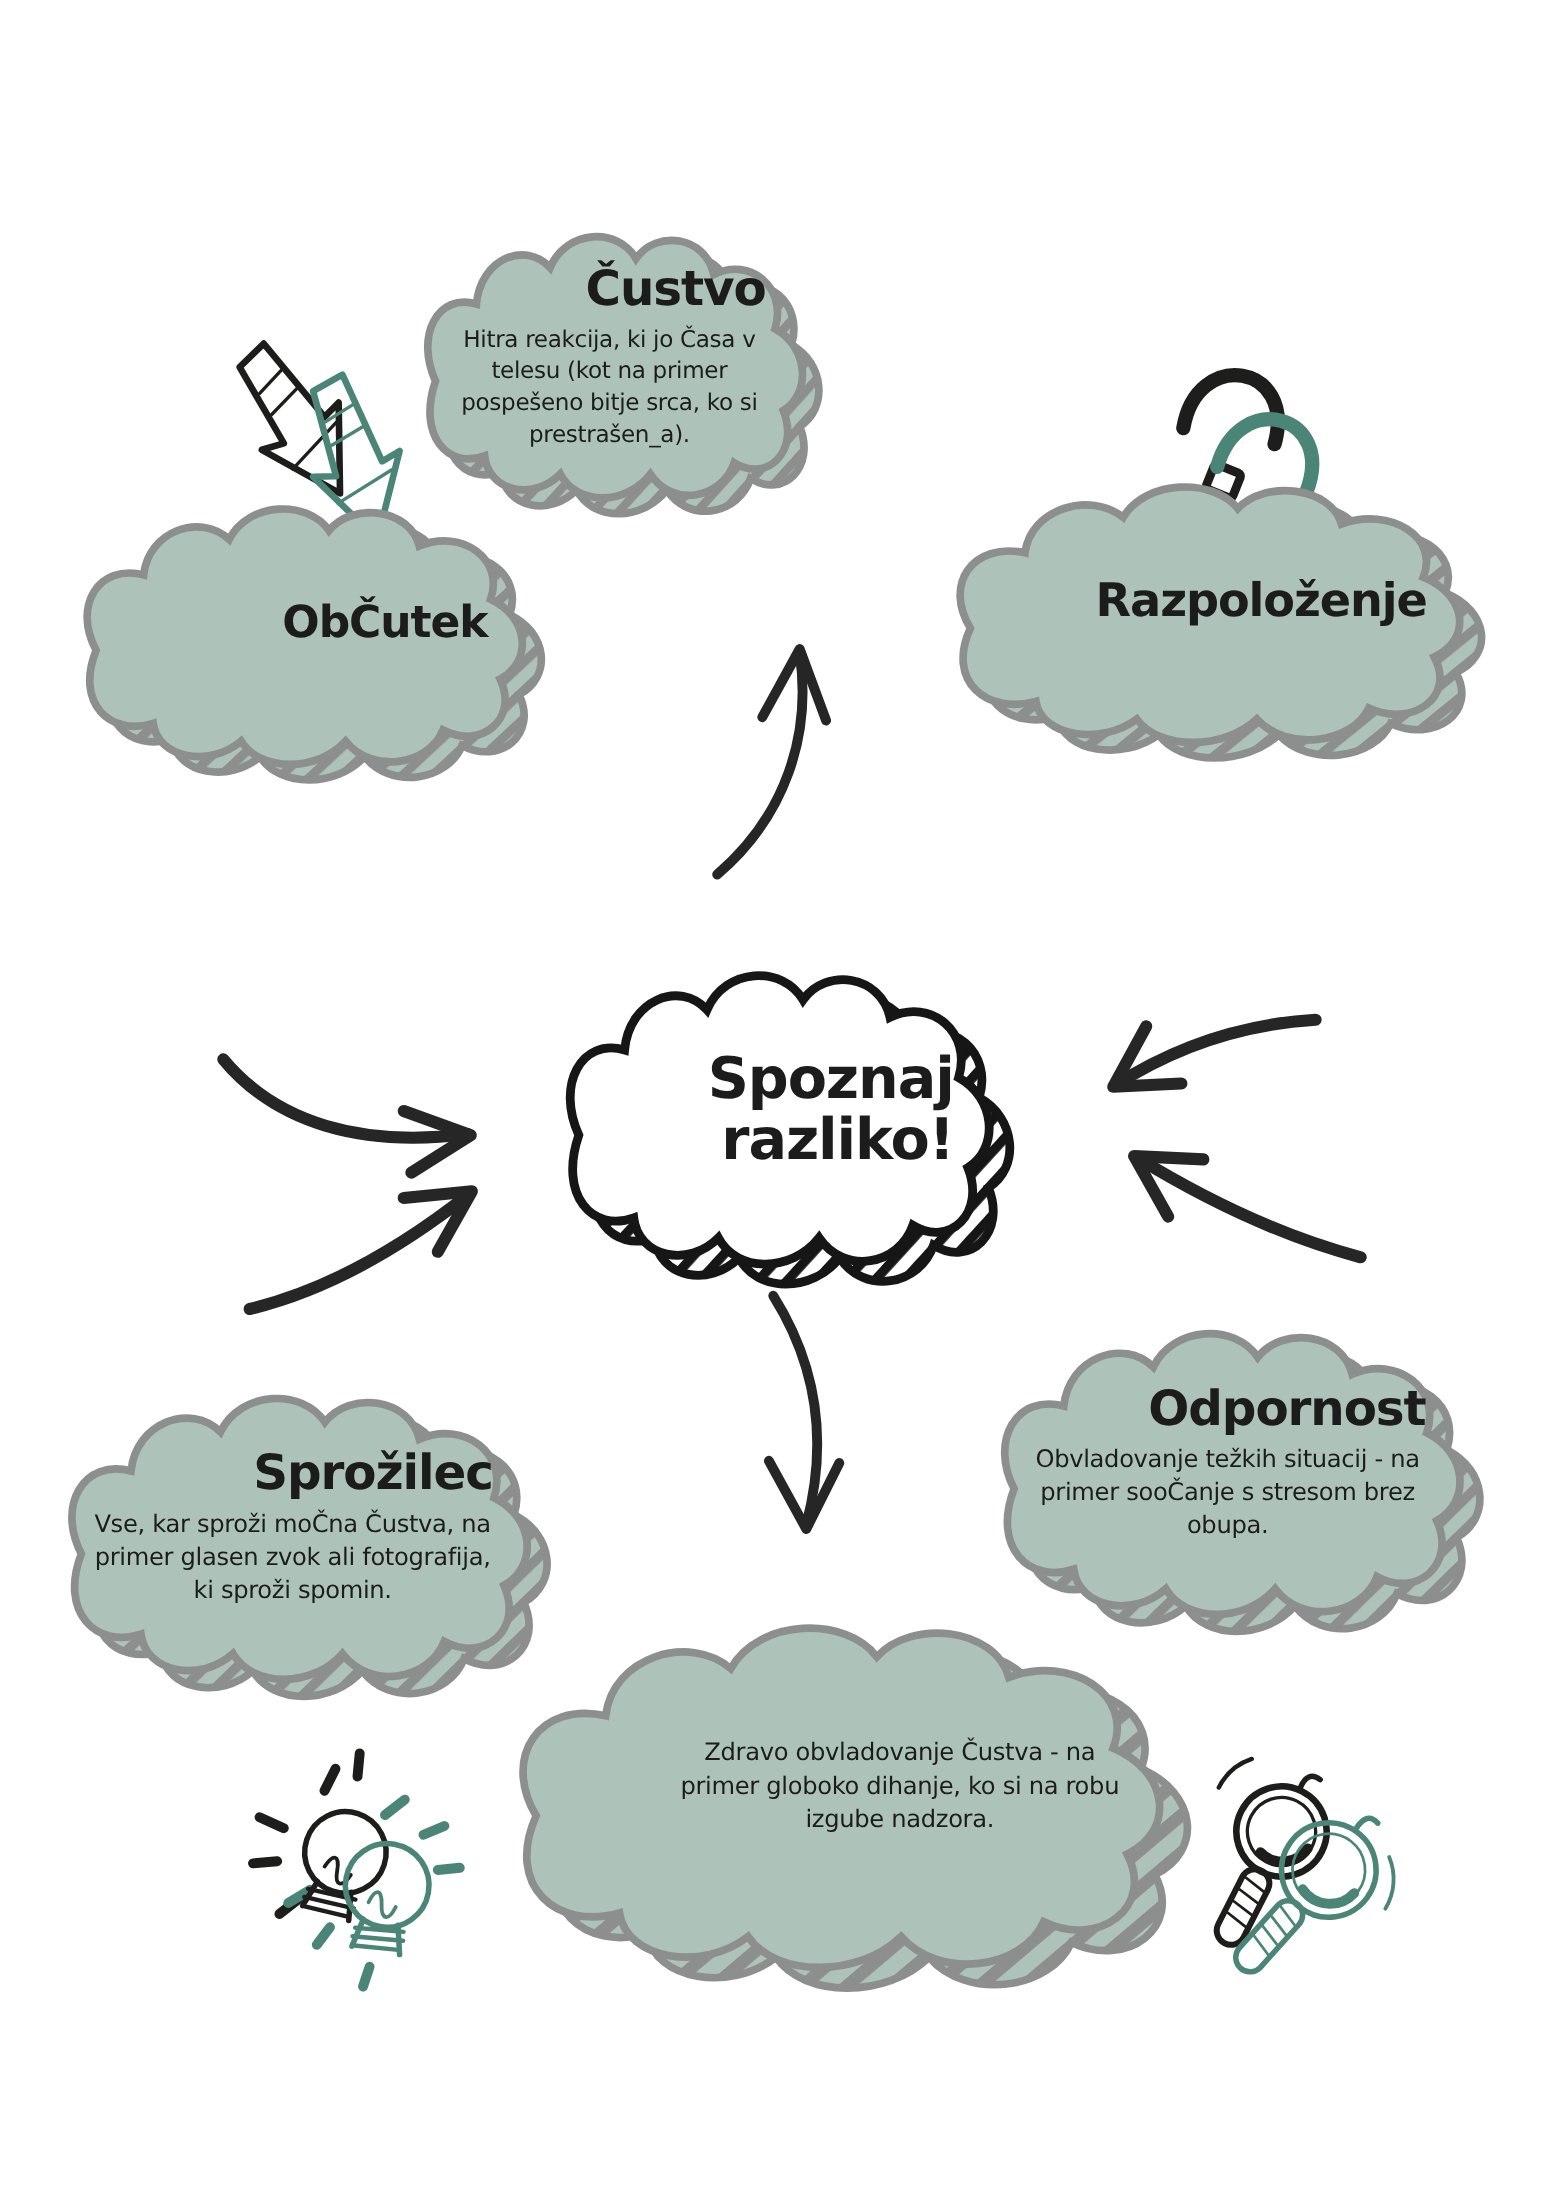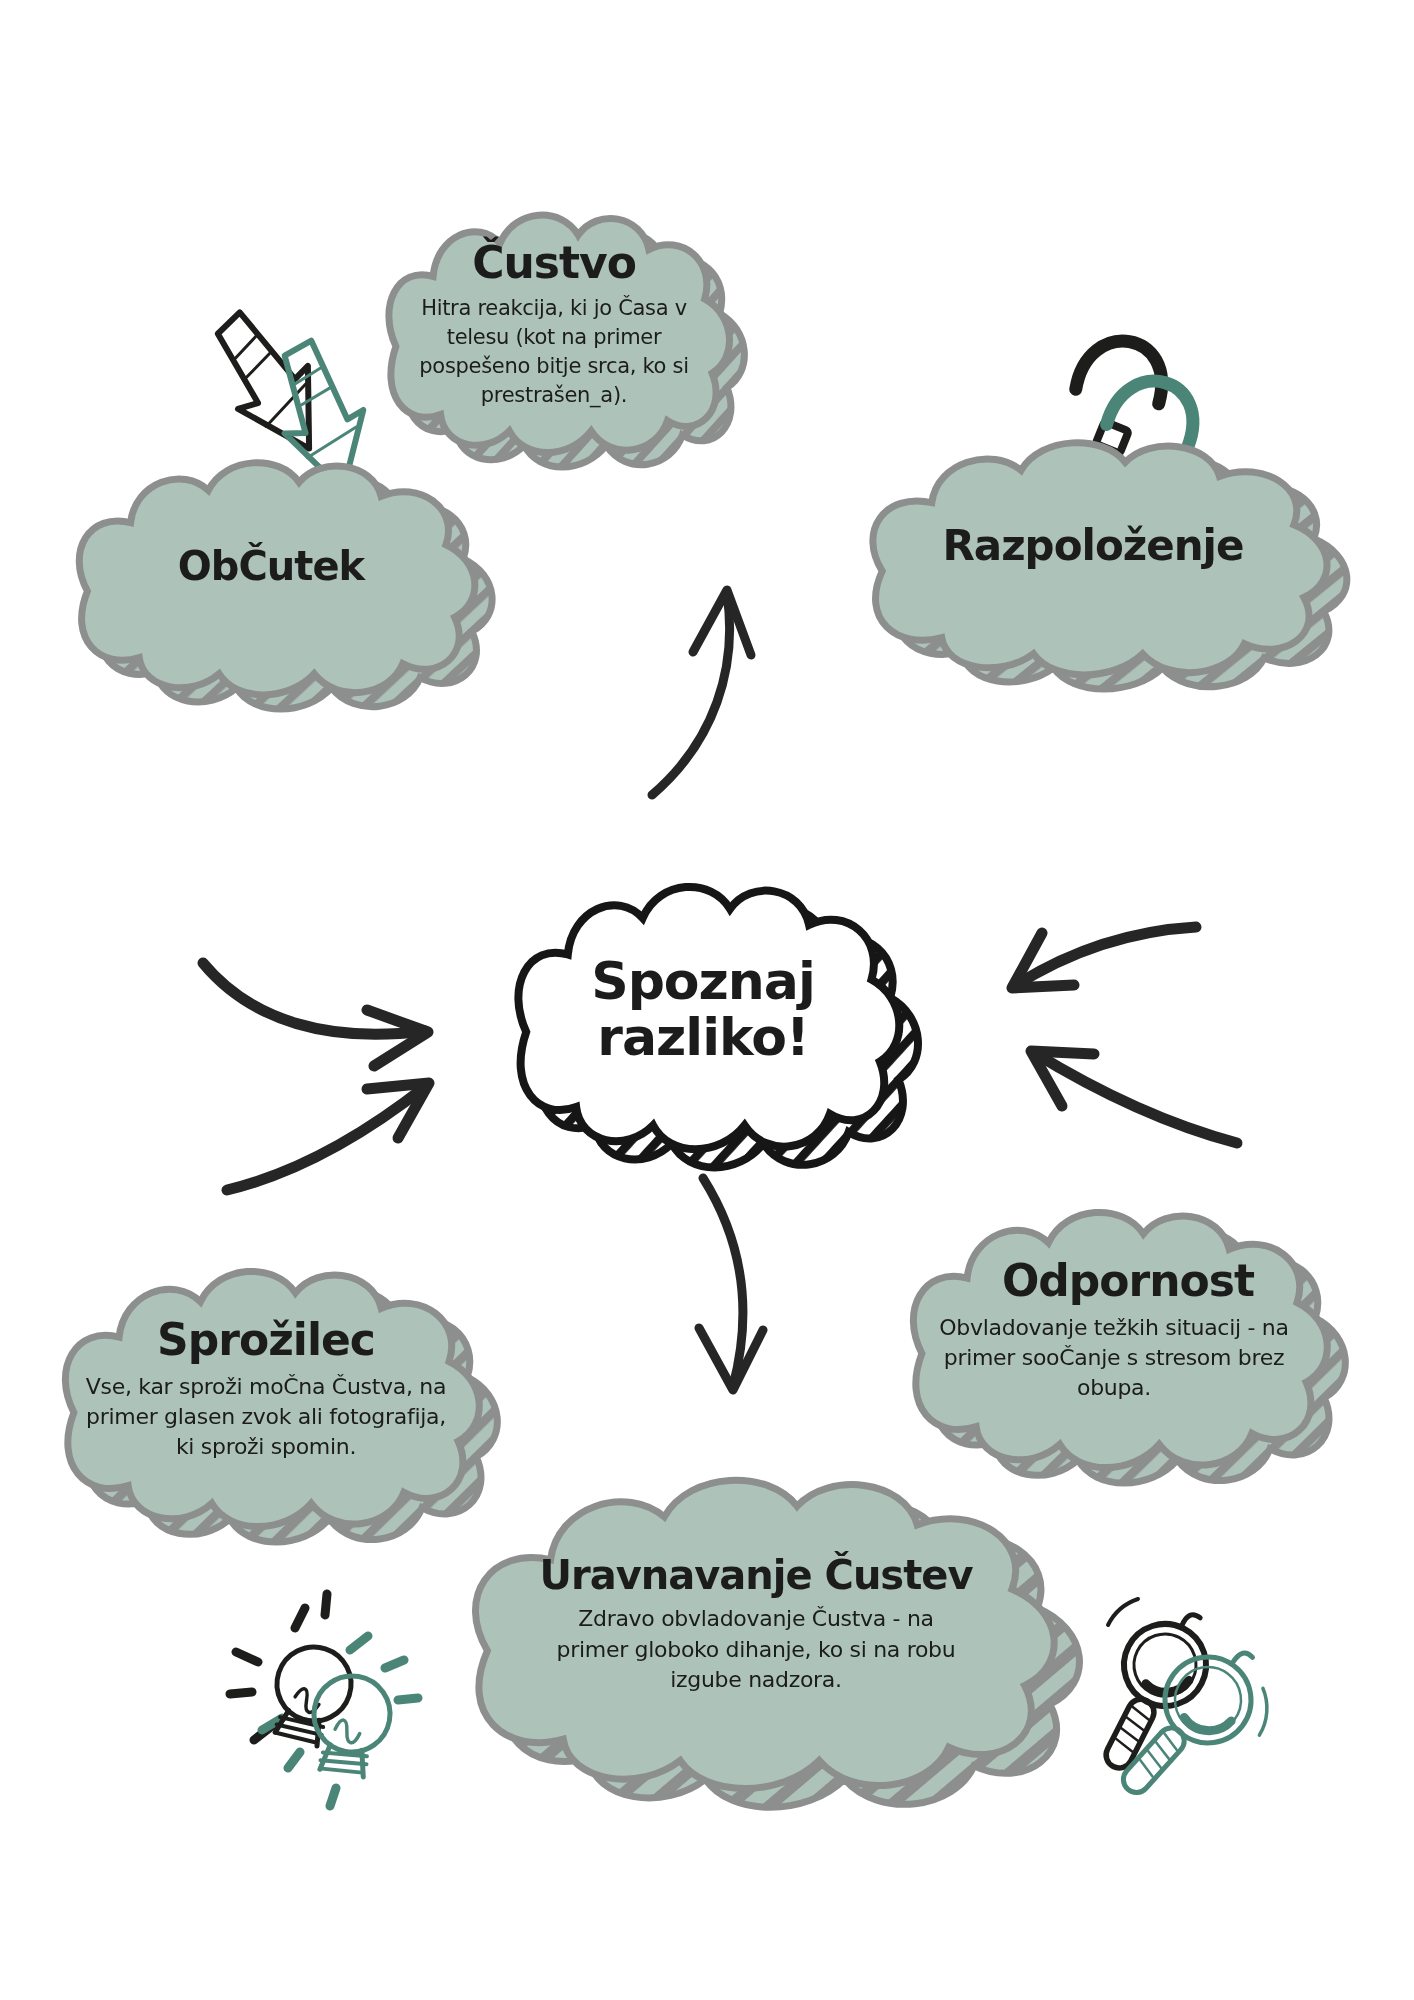--- a/index.html
+++ b/index.html
@@ -15,21 +15,21 @@
   
   .cloud { position:absolute; }
   .cloud-bg { position:absolute; inset:0; width:100%; height:100%; overflow:visible; }
   .cloud-shadow { fill:url(#hatchGray); stroke:#8d8f8e; stroke-width:7px; }
   .cloud-body  { fill:#adc3b9; stroke:#8d8f8e; stroke-width:7px; }
   .cloud.white .cloud-shadow { fill:url(#hatchBlack); stroke:#161616; stroke-width:8px; }
   .cloud.white .cloud-body  { fill:#ffffff; stroke:#161616; stroke-width:8px; }
 
   .cloud-text {
     position:absolute; inset:0; display:flex; flex-direction:column;
-    align-items:center; justify-content:center; text-align:center;
+    align-items:flex-end; justify-content:center; text-align:center;
     padding:6px 44px 20px 44px; box-sizing:border-box;
   }
   .cloud-title { font-weight:700; letter-spacing:-1px; line-height:1.05; margin-bottom:8px; }
   .cloud-para  { line-height:1.38; letter-spacing:-0.3px; }
 
   .c-custvo       { left:368px;  top:198px;  width:372px; height:268px; }
   .c-custvo .cloud-title { font-size:44px; }
   .c-custvo .cloud-para  { font-size:21px; max-width:306px; }
 
   .c-obcutek      { left:55px;   top:446px;  width:432px; height:262px; }
@@ -243,18 +243,17 @@
       <div class="cloud-para">Obvladovanje težkih situacij - na primer sooČanje s stresom brez obupa.</div>
     </div>
   </div>
 
   <div class="cloud c-uravnavanje">
     <svg class="cloud-bg" viewBox="0 0 200 130" preserveAspectRatio="none" aria-hidden="true">
       <use href="#cloudShape" class="cloud-shadow" x="8" y="7"></use>
       <use href="#cloudShape" class="cloud-body"></use>
     </svg>
     <div class="cloud-text">
-      <div class="cloud-title">Uravnavanje Čustev</div>
       <div class="cloud-para">Zdravo obvladovanje Čustva - na primer globoko dihanje, ko si na robu izgube nadzora.</div>
     </div>
   </div>
 
 </div>
 
 </body></html>

